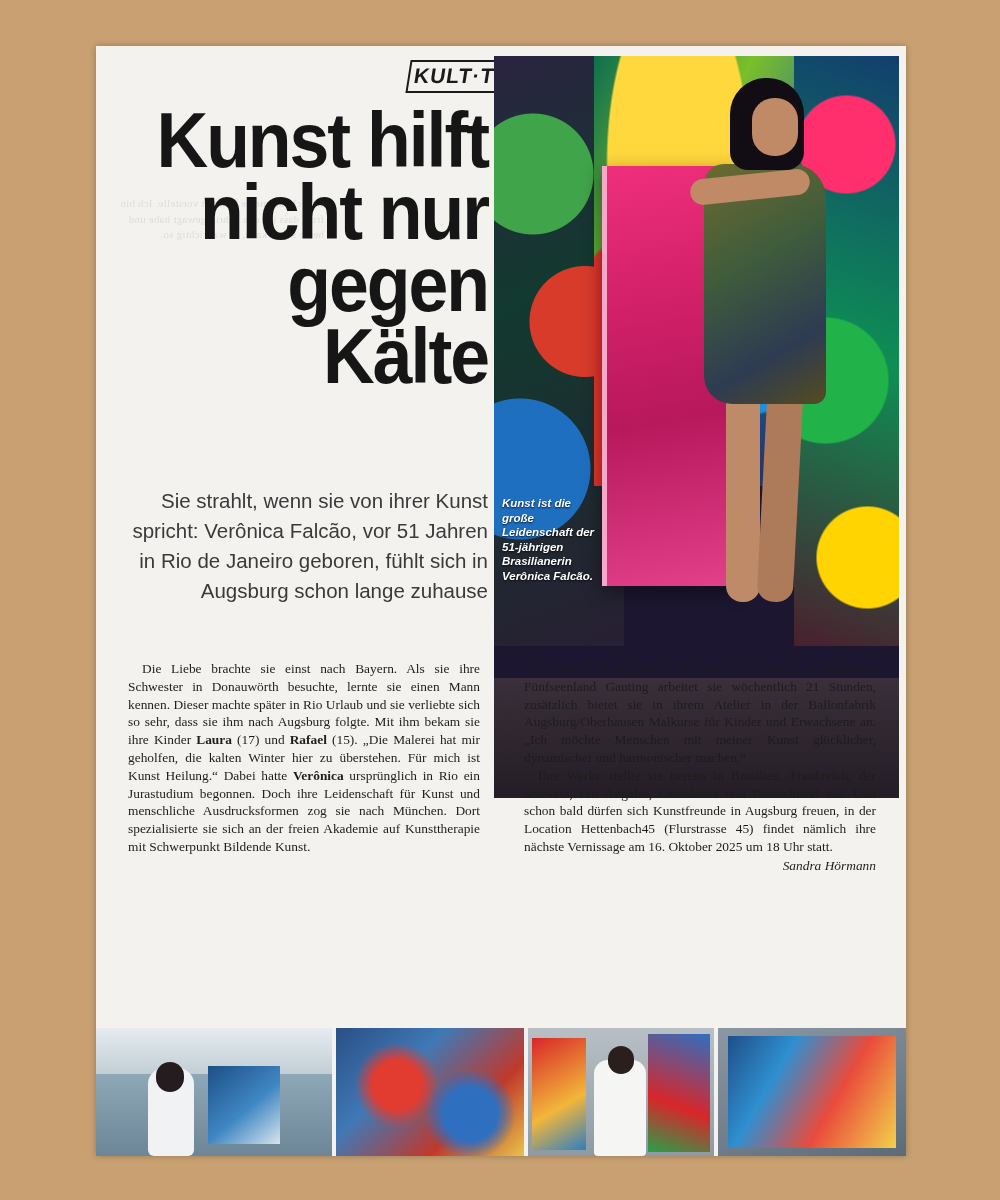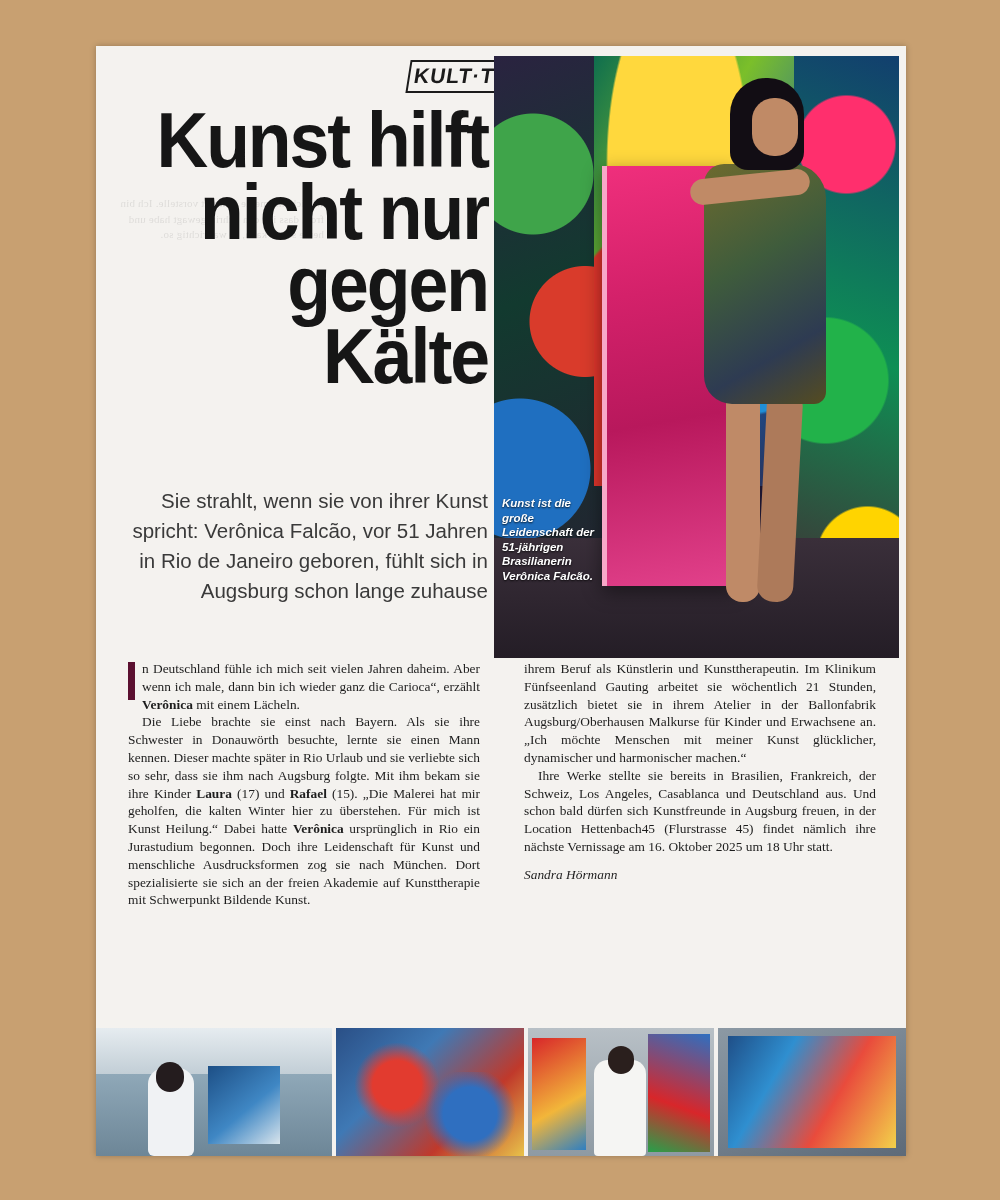--- a/index.html
+++ b/index.html
@@ -73,21 +73,21 @@
     font-size: 20.5px;
     line-height: 30px;
     color: #3a3a3a;
     text-align: right;
   }
 
   
   .photo-main {
     position: absolute;
     left: 398px; top: 10px;
-    width: 405px; height: 602px;
+    width: 405px; height: 742px;
     overflow: hidden;
     background: #1d1630;
   }
   .pm-layer { position: absolute; }
   .pm-bg-left {
     left: 0; top: 0; width: 130px; height: 590px;
     background:
       radial-gradient(circle at 30% 20%, #3fa44a 0 60px, transparent 61px),
       radial-gradient(circle at 70% 45%, #d93b2b 0 55px, transparent 56px),
       radial-gradient(circle at 20% 70%, #1f6fc0 0 70px, transparent 71px),
@@ -182,22 +182,23 @@
   .col p { margin: 0; text-indent: 14px; }
   .col p.first { text-indent: 0; }
   .dropcap {
     float: left;
     width: 7px; height: 38px;
     background: #5b1030;
     margin: 2px 7px 0 0;
   }
   .byline {
     display: block;
+    text-align: right;
     font-style: italic;
-    margin-top: 10px;
+    margin-top: 1px;
   }
   b { font-weight: bold; }
 
   
   .strip-caption {
     position: absolute;
     left: 32px; top: 962px;
     width: 748px;
     font-family: "Liberation Sans", sans-serif;
     font-weight: bold;
@@ -257,21 +258,20 @@
       <div class="pm-layer pm-dress"></div>
       <div class="pm-layer pm-arm"></div>
       <div class="pm-layer pm-hair"></div>
       <div class="pm-layer pm-face"></div>
       <div class="pm-caption">Kunst ist die große Leidenschaft der 51-jährigen Brasilianerin Verônica Falcão.</div>
     </div>
   </div>
 
   <div class="body-wrap">
     <div class="col left">
-      <p class="first"><span class="dropcap"></span><span>n Deutschland fühle ich mich seit vielen Jahren daheim. Aber wenn ich male, dann bin ich wieder ganz die Carioca“, erzählt <b>Verônica</b> mit einem Lächeln.</span></p>
       <p>Die Liebe brachte sie einst nach Bayern. Als sie ihre Schwester in Donauwörth besuchte, lernte sie einen Mann kennen. Dieser machte später in Rio Urlaub und sie verliebte sich so sehr, dass sie ihm nach Augsburg folgte. Mit ihm bekam sie ihre Kinder <b>Laura</b> (17) und <b>Rafael</b> (15). „Die Malerei hat mir geholfen, die kalten Winter hier zu überstehen. Für mich ist Kunst Heilung.“ Dabei hatte <b>Verônica</b> ursprünglich in Rio ein Jurastudium begonnen. Doch ihre Leidenschaft für Kunst und menschliche Ausdrucksformen zog sie nach München. Dort spezialisierte sie sich an der freien Akademie auf Kunsttherapie mit Schwerpunkt Bildende Kunst.</p>
     </div>
     <div class="col right">
       <p class="first">ihrem Beruf als Künstlerin und Kunsttherapeutin. Im Klinikum Fünfseenland Gauting arbeitet sie wöchentlich 21 Stunden, zusätzlich bietet sie in ihrem Atelier in der Ballonfabrik Augsburg/Oberhausen Malkurse für Kinder und Erwachsene an. „Ich möchte Menschen mit meiner Kunst glücklicher, dynamischer und harmonischer machen.“</p>
       <p>Ihre Werke stellte sie bereits in Brasilien, Frankreich, der Schweiz, Los Angeles, Casablanca und Deutschland aus. Und schon bald dürfen sich Kunstfreunde in Augsburg freuen, in der Location Hettenbach45 (Flurstrasse 45) findet nämlich ihre nächste Vernissage am 16. Oktober 2025 um 18 Uhr statt.</p>
       <span class="byline">Sandra Hörmann</span>
     </div>
   </div>
 
 

